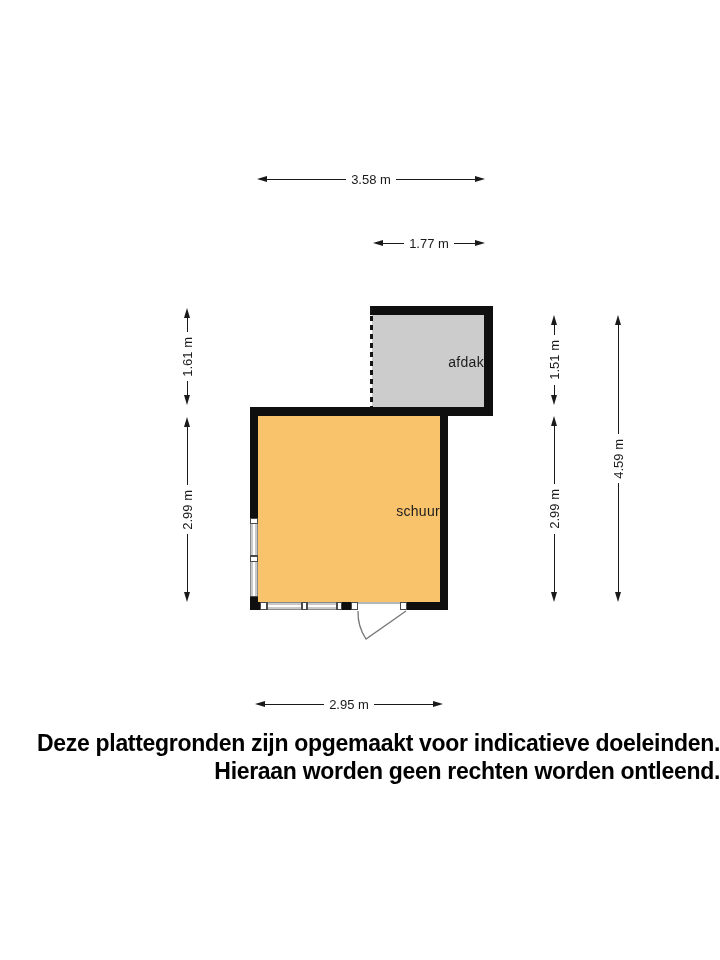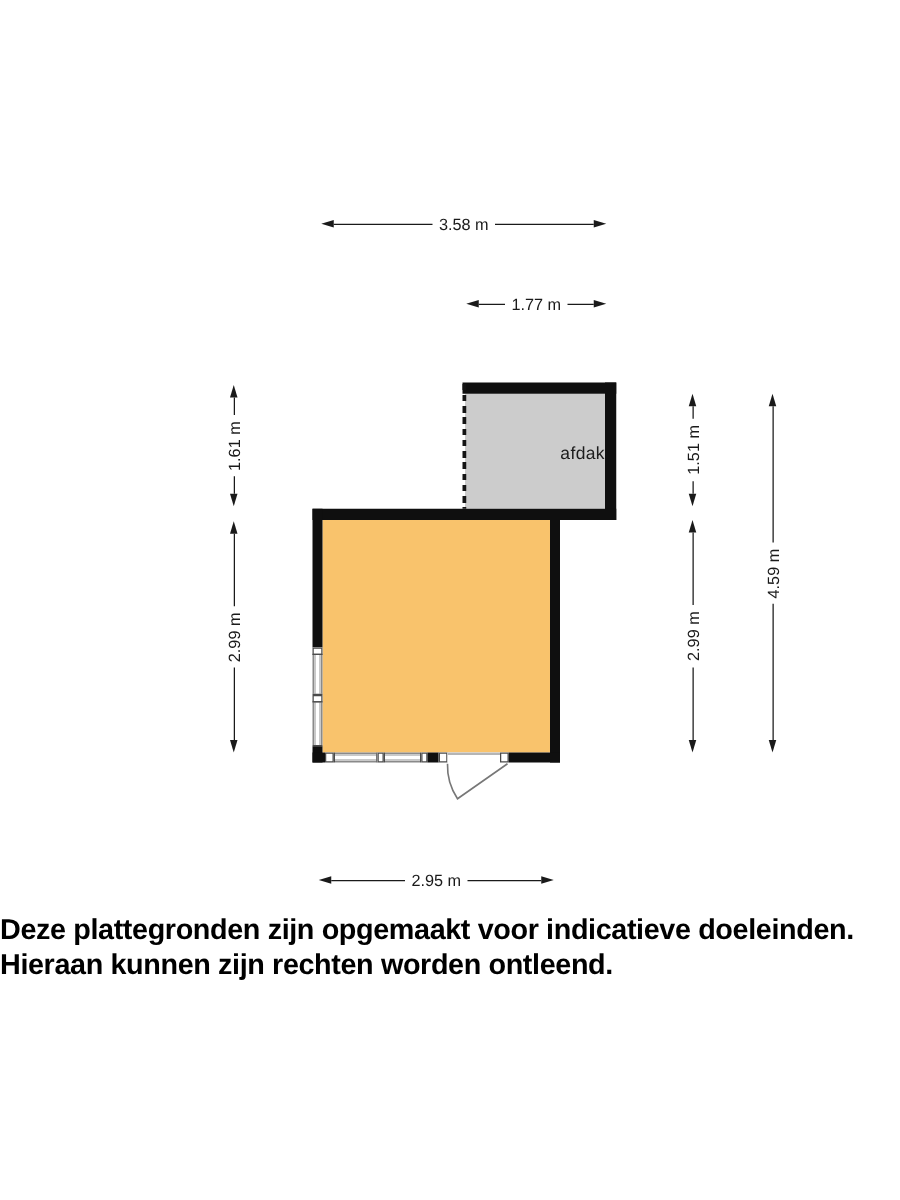--- a/index.html
+++ b/index.html
@@ -31,21 +31,21 @@
          background:linear-gradient(90deg,#8a8a8a 0 1px,#c9c9c9 1px 3px,#ffffff 3px 5px,#c9c9c9 5px 7px,#8a8a8a 7px 8px);}
   .win-h{position:absolute;box-sizing:border-box;border-left:1px solid #4a4a4a;border-right:1px solid #4a4a4a;
          background:linear-gradient(180deg,#8a8a8a 0 1px,#c9c9c9 1px 3px,#ffffff 3px 5px,#c9c9c9 5px 7px,#8a8a8a 7px 8px);}
   .dash-v{position:absolute;width:3px;
          background:repeating-linear-gradient(to bottom,#141414 0 5px,transparent 5px 9px);}
   .room-label{position:absolute;font-size:14px;color:#1c1c1c;text-align:right;letter-spacing:.3px;}
   .opening{position:absolute;background:#ffffff;border-top:2px solid #b5b5b5;box-sizing:border-box;}
   svg.doorswing{position:absolute;left:0;top:0;overflow:visible;}
 
   
-  .disclaimer{position:absolute;left:0;top:729px;width:720px;text-align:left;
+  .disclaimer{position:absolute;left:0;top:729px;width:720px;text-align:right;
     font-weight:bold;font-size:23px;line-height:28px;color:#000;letter-spacing:-0.3px;}
 </style>
 </head>
 <body>
 
 <div class="canvas">
 
   <div class="dim dim-h" style="left:257px;top:171px;width:228px;height:16px;">
     <span class="ah ah-left"></span>
     <span class="line"></span>
@@ -138,19 +138,20 @@
   <div class="wall" style="left:342px;top:602px;width:9px;height:8px;"></div>
   <div class="wht" style="left:351px;top:602px;width:7px;height:8px;"></div>
   <div class="opening" style="left:358px;top:602px;width:42px;height:8px;"></div>
   <div class="wht" style="left:400px;top:602px;width:7px;height:8px;"></div>
   <div class="wall" style="left:407px;top:602px;width:41px;height:8px;"></div>
 
   <svg class="doorswing" width="720" height="960" viewBox="0 0 720 960">
     <path d="M 358 611 A 48 48 0 0 0 366 639 L 406 611" fill="none" stroke="#777777" stroke-width="1.3"></path>
   </svg>
 
+  <div class="room-label" style="left:258px;top:503px;width:182px;">schuur</div>
 
   <div class="disclaimer">
     <div>Deze plattegronden zijn opgemaakt voor indicatieve doeleinden.</div>
-    <div>Hieraan kunnen zijn rechten worden ontleend.</div>
+    <div>Hieraan worden geen rechten worden ontleend.</div>
   </div>
 
 </div>
 
 </body></html>

